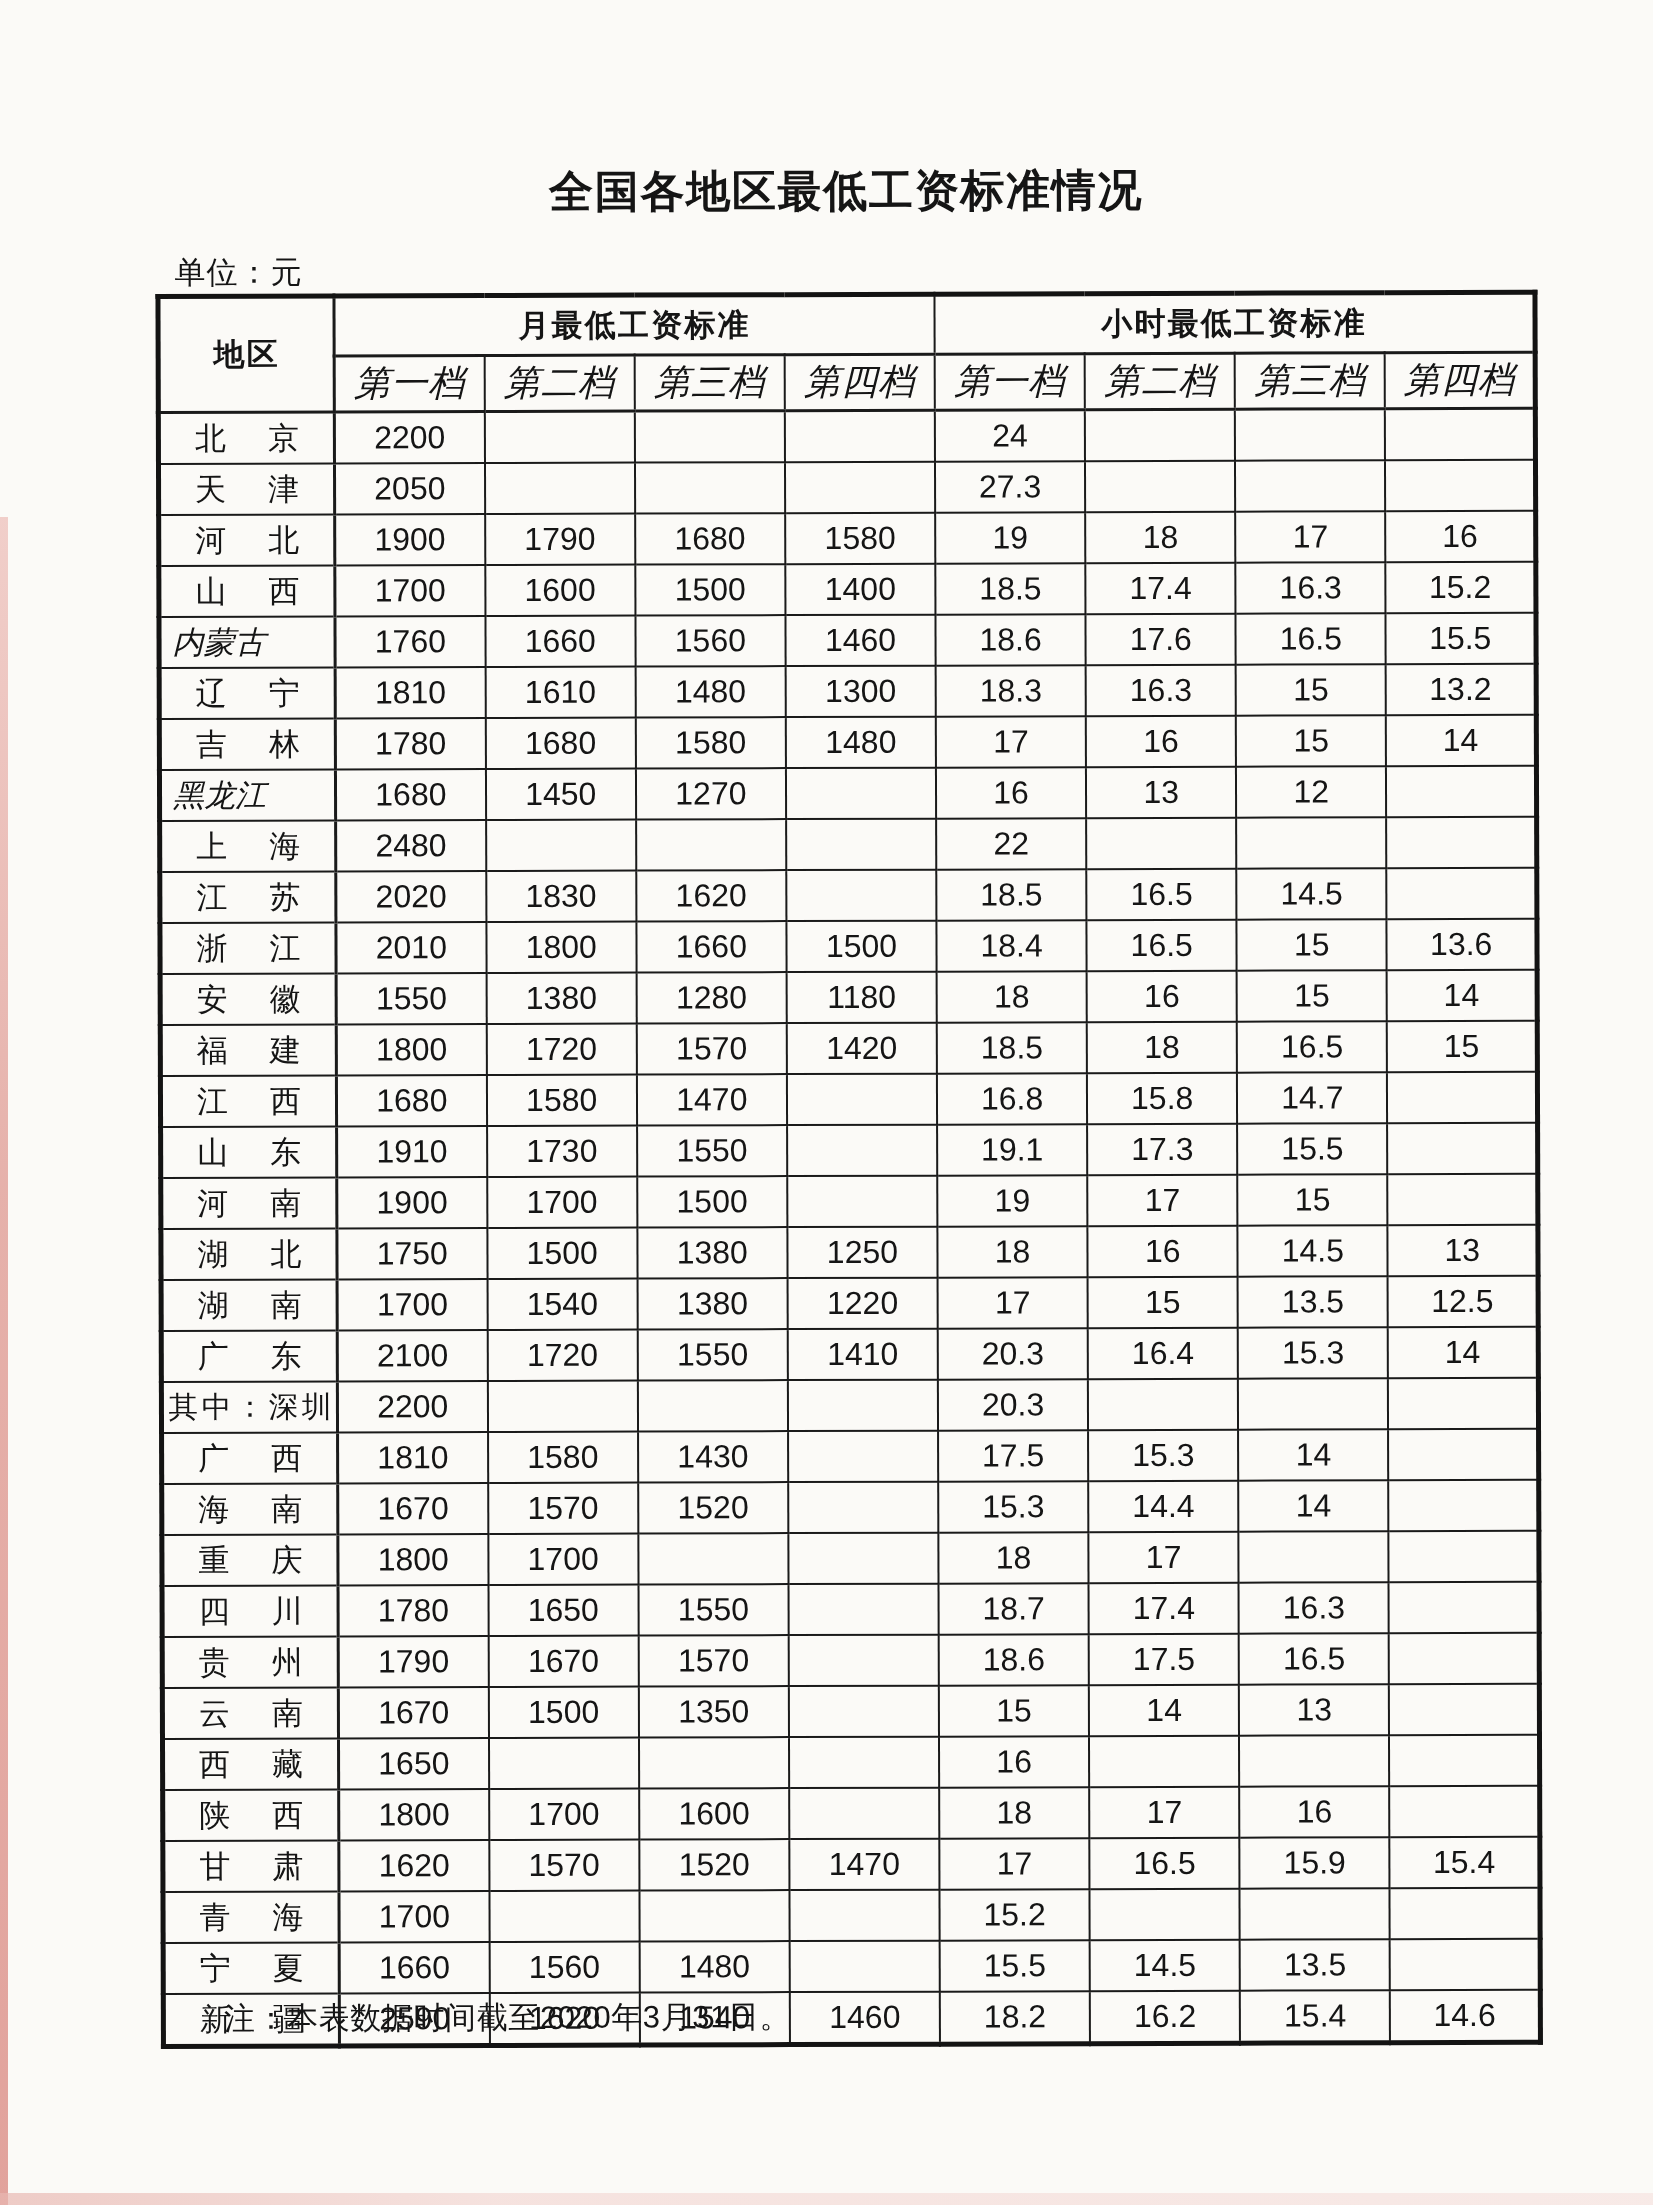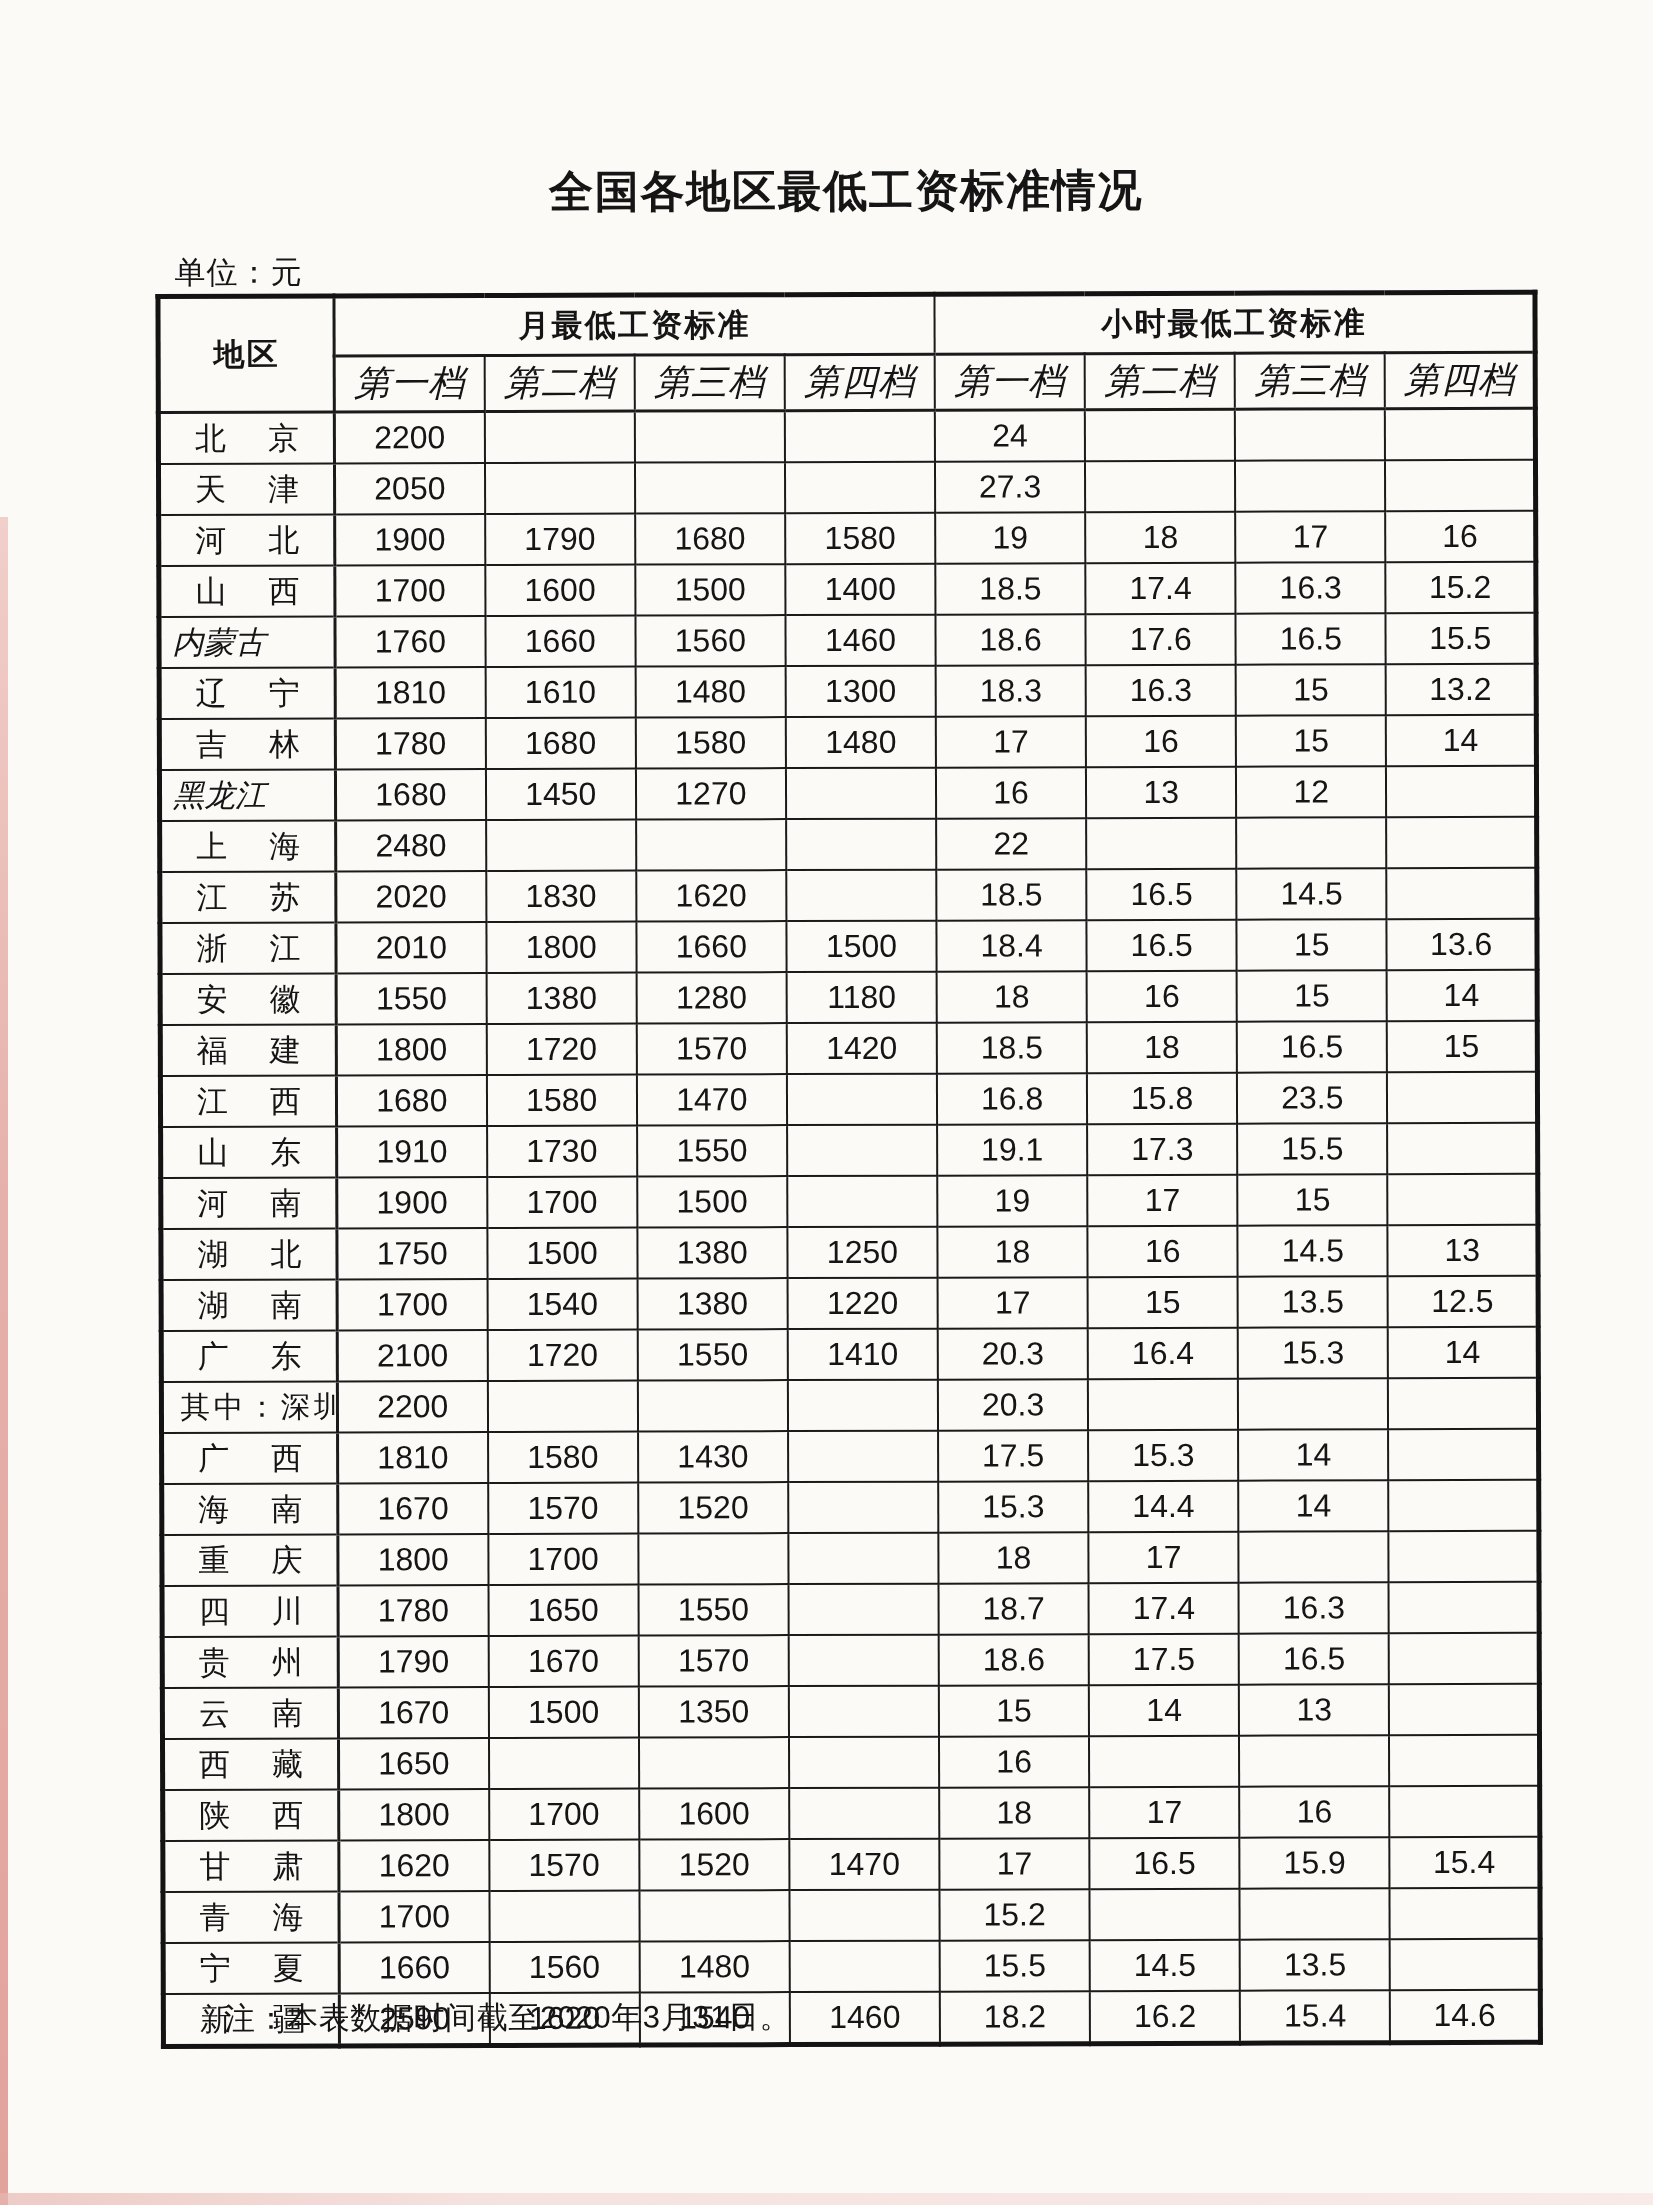--- a/index.html
+++ b/index.html
@@ -50,21 +50,21 @@
   thead th{border-bottom-width:3.3px;}
   th.region-h{border-right-width:3.3px;font-size:32px;text-align:center;}
   tbody td{height:49px;font-size:32px;}
   td.region-cell{border-right-width:3.3px;font-size:31px;}
   .region-name{
     display:inline-block;width:100%;box-sizing:border-box;
     padding:0 34px;
   }
   .region-name.just{text-align:justify;text-align-last:justify;}
   .region-name.mid{text-align:left;padding:0 11px;font-style:italic;}
-  .region-name.long{text-align:justify;text-align-last:justify;padding:0 4.4px;font-size:29.5px;margin-left:12px;}
+  .region-name.long{text-align:justify;text-align-last:justify;padding:0 4.4px;font-size:29.5px;}
   .note{
     position:absolute;left:221px;top:1996px;font-size:31px;letter-spacing:0.6px;
   }
 </style>
 </head>
 <body>
 
 <div class="edge-left"></div>
 <div class="edge-bottom"></div>
 
@@ -247,21 +247,21 @@
             <td class="num-cell">15</td>
           </tr>
           <tr>
             <td class="region-cell"><span class="region-name just">江西</span></td>
             <td class="num-cell">1680</td>
             <td class="num-cell">1580</td>
             <td class="num-cell">1470</td>
             <td class="num-cell"></td>
             <td class="num-cell">16.8</td>
             <td class="num-cell">15.8</td>
-            <td class="num-cell">23.5</td>
+            <td class="num-cell">14.7</td>
             <td class="num-cell"></td>
           </tr>
           <tr>
             <td class="region-cell"><span class="region-name just">山东</span></td>
             <td class="num-cell">1910</td>
             <td class="num-cell">1730</td>
             <td class="num-cell">1550</td>
             <td class="num-cell"></td>
             <td class="num-cell">19.1</td>
             <td class="num-cell">17.3</td>

